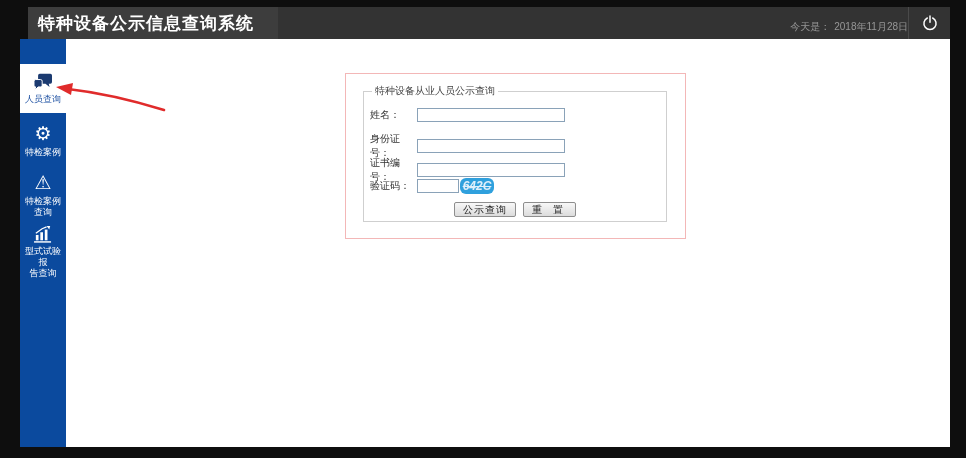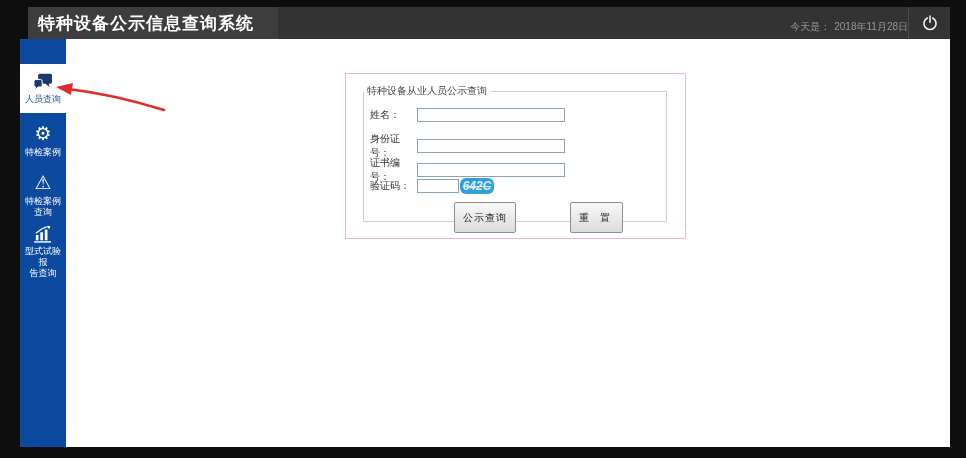--- a/index.html
+++ b/index.html
@@ -57,44 +57,44 @@
     background:#ffffff;
   }
   .form-box {
     position:absolute; left:279px; top:34px; width:341px; height:166px;
     background:#ffffff; border:1px solid #f3b7b7;
   }
   fieldset {
     position:absolute; left:17px; top:10px; width:304px; height:138px;
     border:1px solid #cfcfcf;
   }
-  legend { font-size:10px; color:#444; padding:0 3px; margin-left:0; }
+  legend { font-size:10px; color:#444; padding:0 3px; margin-left:8px; }
   .frow { position:absolute; left:6px; display:flex; align-items:center; }
   .frow .flabel { width:47px; font-size:10px; color:#333; }
   .frow input[type=text] {
     width:148px; height:14px; border:1px solid #8aa2b8; background:#fff;
     font-size:10px; padding:0 2px;
   }
   .frow input.cap-input { width:42px; }
   .captcha {
     width:34px; height:16px; margin-left:1px; background:#2fa0dd;
     display:flex; align-items:center; justify-content:center;
     color:#dfeffb; font-size:12px; font-weight:bold; font-style:italic;
     text-decoration:line-through; letter-spacing:0; cursor:pointer;border-radius:6px;
   }
   .btn-row {
     position:absolute; left:0; top:104px; width:100%;
     display:flex; justify-content:center; gap:7px;
   }
   .btn {
-    min-width:44px; padding:0 8px; height:31px; font-size:10px; color:#222;
+    min-width:44px; padding:0 8px; height:15px; font-size:10px; color:#222;
     background:linear-gradient(#f8f8f8,#dcdcdc);
     border:1px solid #8e8e8e; border-radius:2px; cursor:pointer;
     font-family:"Liberation Sans","DejaVu Sans",sans-serif;
-    display:flex; align-items:center; justify-content:center;margin-left:47px;
+    display:flex; align-items:center; justify-content:center;
   }
   .btn-query { letter-spacing:1px; }
   .btn-reset { letter-spacing:4px; }
   
   .arrow-svg { position:absolute; left:52px; top:78px; pointer-events:none; }
 </style>
 </head>
 <body>
 
 <div class="header">

